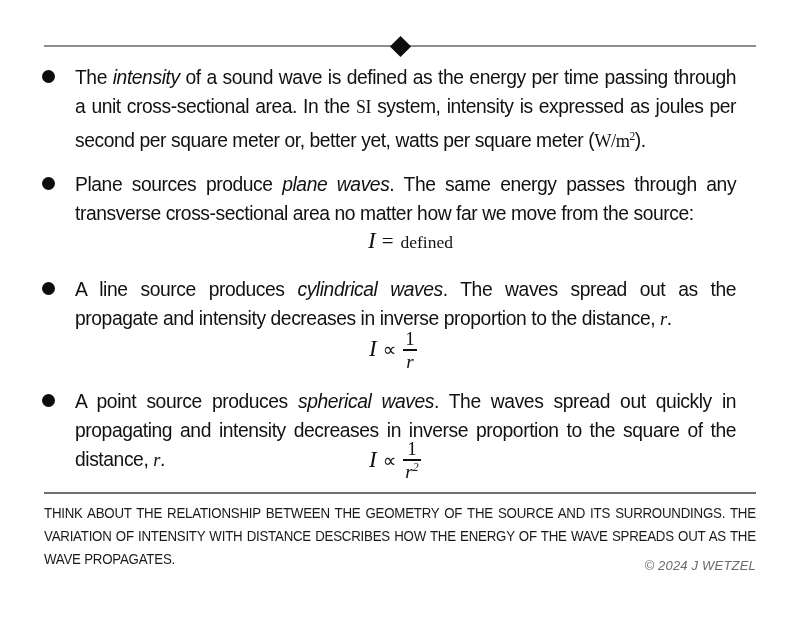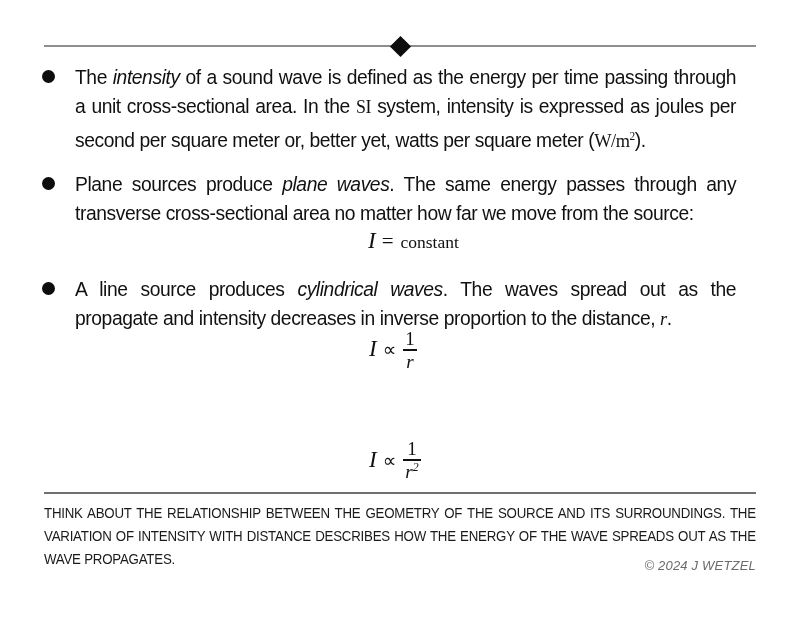--- a/index.html
+++ b/index.html
@@ -242,25 +242,29 @@
     <div class="bullet-block" style="margin-bottom:10px;">
       <span class="bullet-dot"></span>
       <div class="btext"><span>Plane sources produce </span><em>plane waves</em><span>.  The same energy passes through any transverse cross-sectional area no matter how far we move from the source:</span></div>
     </div>
 
     <div class="bullet-block" style="margin-top:47px; margin-bottom:6px;">
       <span class="bullet-dot"></span>
       <div class="btext"><span>A line source produces </span><em>cylindrical waves</em><span>.  The waves spread out as the propagate and intensity decreases in inverse proportion to the distance, </span><em class="serifunit">r</em><span>.</span></div>
     </div>
 
+    <div class="bullet-block" style="margin-top:53px;">
+      <span class="bullet-dot"></span>
+      <div class="btext"><span>A point source produces </span><em>spherical waves</em><span>.  The waves spread out quickly in propagating and intensity decreases in inverse proportion to the square of the distance, </span><em class="serifunit">r</em><span>.</span></div>
+    </div>
 
   </div>
 
   <div class="eq eq-inline" id="eq-constant">
-    <span class="ital">I</span><span class="op eqsign">=</span><span class="const-word">constant</span>
+    <span class="ital">I</span><span class="op eqsign">=</span><span class="const-word">defined</span>
   </div>
 
   <div class="eq eq-inline" id="eq-inv-r">
     <span class="eqI">I</span><span class="op prop">∝</span><span class="frac"><span class="num">1</span><span class="bar"></span><span class="den">r</span></span>
   </div>
 
   <div class="eq eq-inline" id="eq-inv-r2">
     <span class="eqI">I</span><span class="op prop">∝</span><span class="frac"><span class="num">1</span><span class="bar"></span><span class="den"><span>r</span><sup>2</sup></span></span>
   </div>
 

